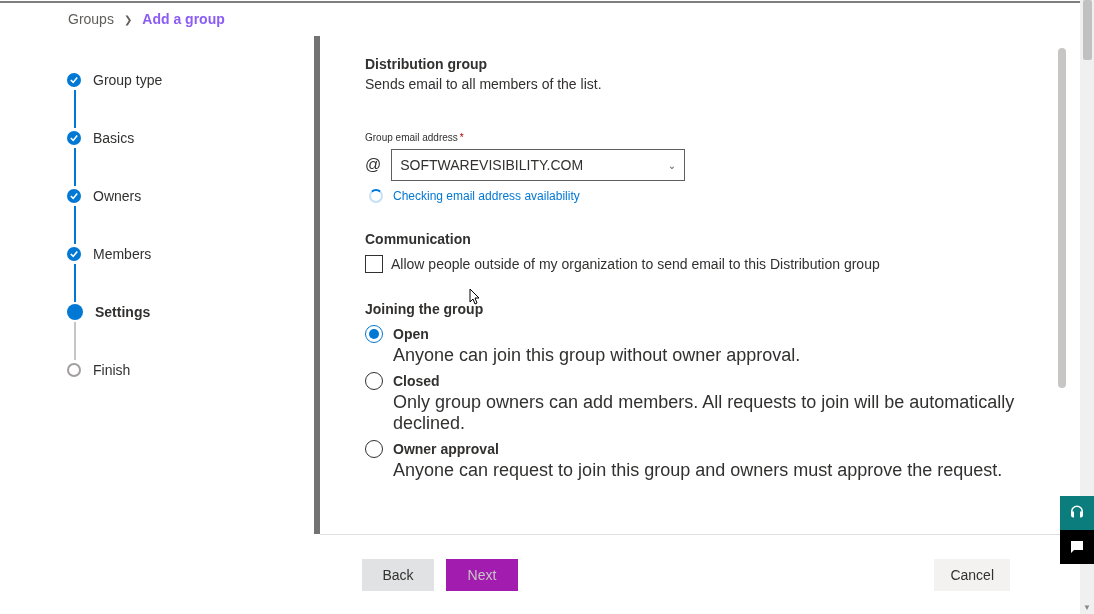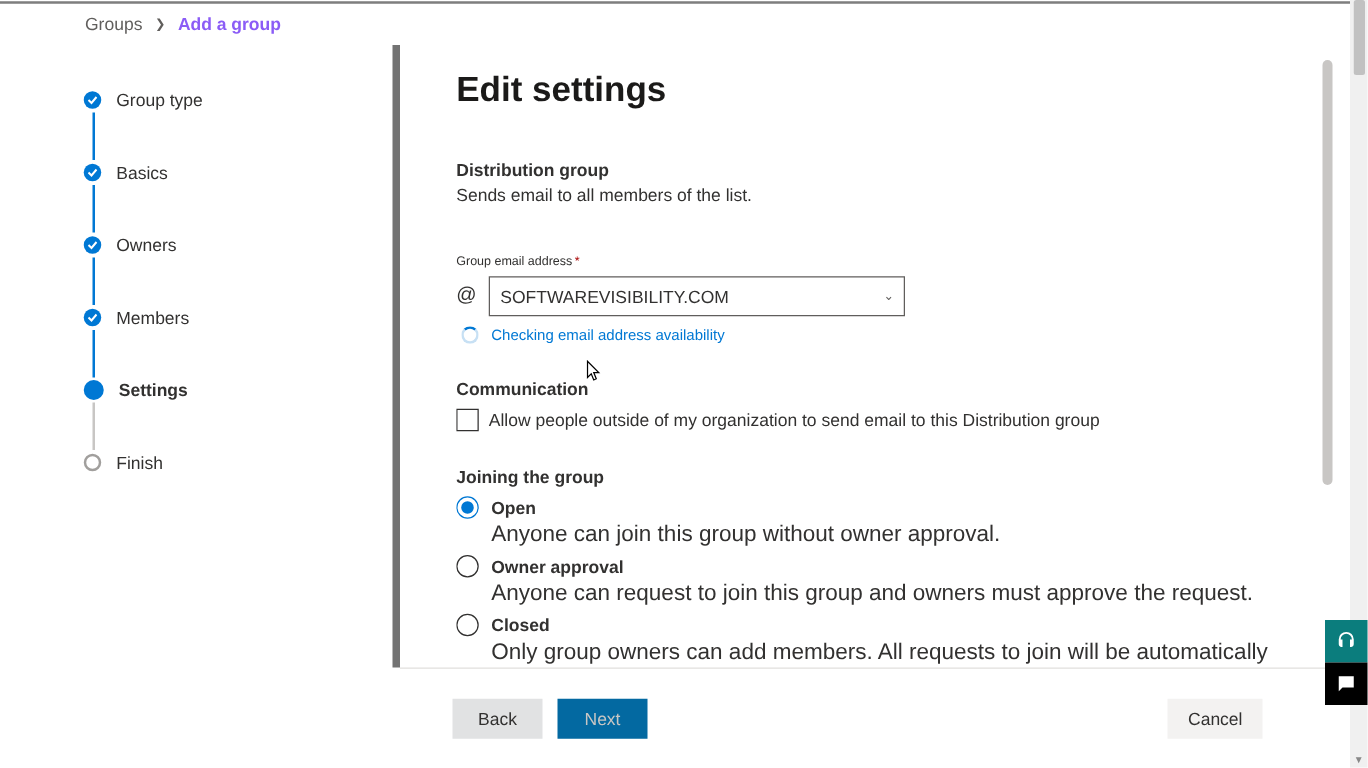--- a/index.html
+++ b/index.html
@@ -154,21 +154,21 @@
     font-size: 14px;
     outline: none;
     font-family: inherit;
   }
   .at-sign {
     font-size: 16px;
     color: #323130;
   }
   .domain-select {
     height: 32px;
-    width: 333px;
+    width: 294px;
     border: 1px solid #605e5c;
     padding: 0 8px;
     display: flex;
     align-items: center;
     justify-content: space-between;
     font-size: 14px;
     cursor: pointer;
   }
   .domain-select .chev-down {
     font-size: 10px; color: #605e5c;
@@ -263,21 +263,21 @@
     font-family: Liberation Sans, sans-serif;
     cursor: pointer;
     padding: 0 16px;
   }
   .btn-back {
     background: #e1e2e3;
     color: #323130;
     margin-right: 12px;
   }
   .btn-next {
-    background: #0369a1;
+    background: #a21caf;
     color: #c8c6c4;
     cursor: not-allowed;
   }
   .btn-cancel {
     background: #f3f2f1;
     color: #323130;
     margin-left: auto;
   }
   .cursor-pointer {
     position: absolute;
@@ -365,21 +365,20 @@
     </div>
     <div class="step-connector light"></div>
 
     <div class="step">
       <span class="step-circle pending"></span>
       <span class="step-label">Finish</span>
     </div>
   </div>
 
   <div class="content">
-    <h1>Edit settings</h1>
 
     <div class="sub-head">Distribution group</div>
     <div class="sub-desc">Sends email to all members of the list.</div>
 
     <div class="label">
       <span>Group email address</span><span class="req">*</span>
     </div>
     <div class="email-row">
       <span class="at-sign">@</span>
       <div class="domain-select">
@@ -406,31 +405,31 @@
           <span class="radio-inner"></span>
         </span>
         <span class="radio-label">Open</span>
       </div>
       <div class="radio-desc">Anyone can join this group without owner approval.</div>
     </div>
 
     <div class="radio-item">
       <div class="radio-head">
         <span class="radio-outer"></span>
+        <span class="radio-label">Closed</span>
+      </div>
+      <div class="radio-desc">Only group owners can add members. All requests to join will be automatically declined.</div>
+    </div>
+
+    <div class="radio-item">
+      <div class="radio-head">
+        <span class="radio-outer"></span>
         <span class="radio-label">Owner approval</span>
       </div>
       <div class="radio-desc">Anyone can request to join this group and owners must approve the request.</div>
-    </div>
-
-    <div class="radio-item">
-      <div class="radio-head">
-        <span class="radio-outer"></span>
-        <span class="radio-label">Closed</span>
-      </div>
-      <div class="radio-desc">Only group owners can add members. All requests to join will be automatically declined.</div>
     </div>
 
     <div class="content-scroll"></div>
   </div>
 
 </div>
 
 <div class="footer">
   <button class="btn btn-back">Back</button>
   <button class="btn btn-next">Next</button>

